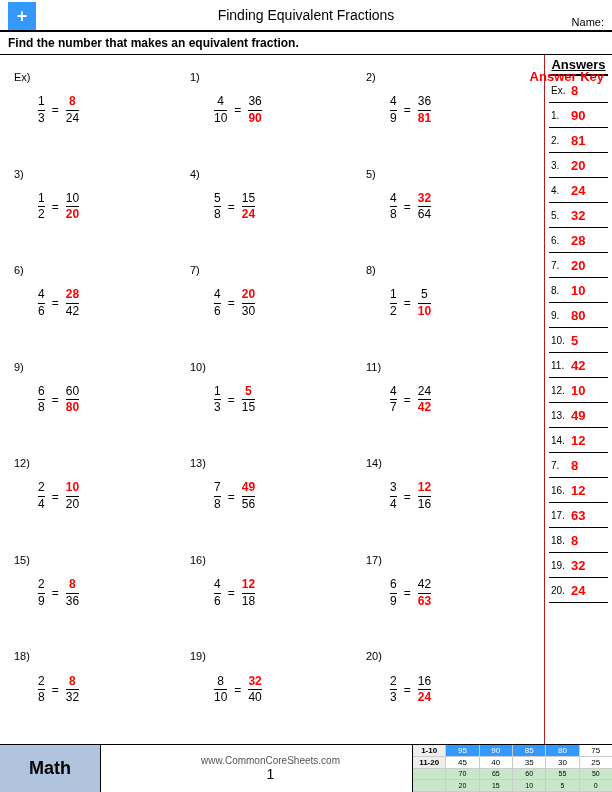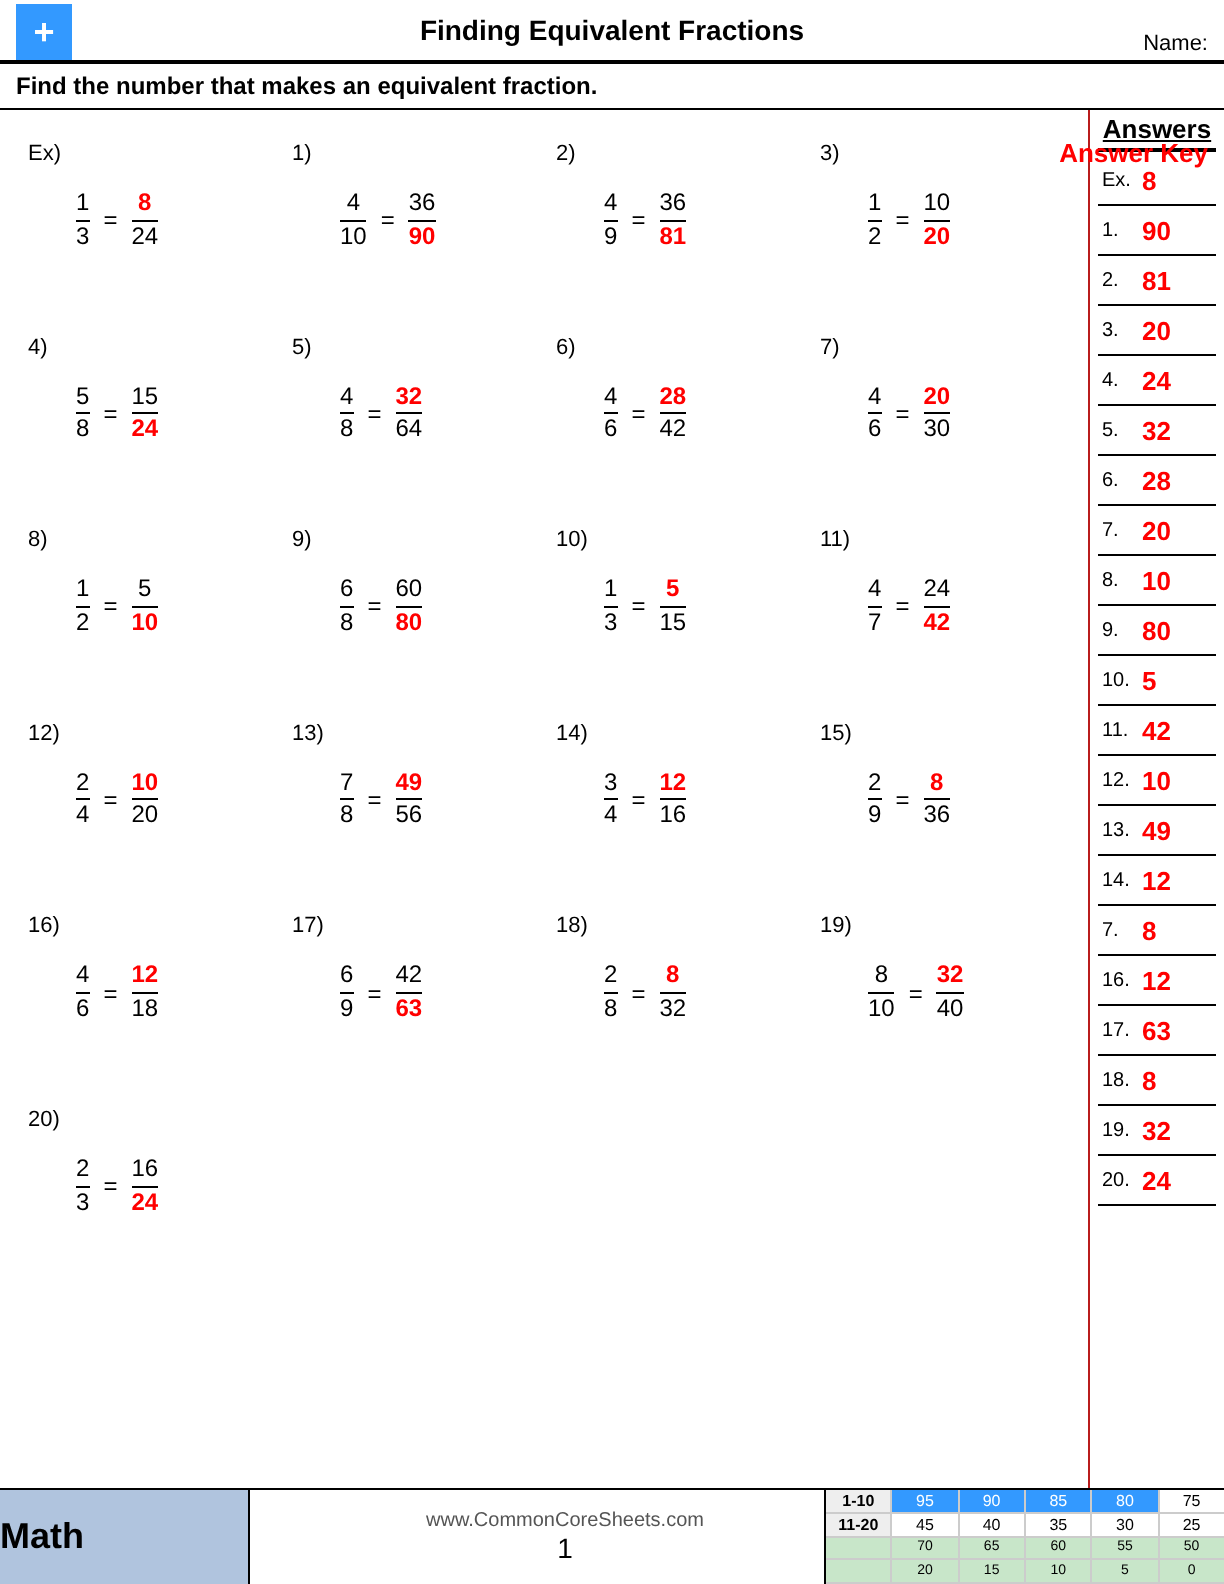--- a/index.html
+++ b/index.html
@@ -32,21 +32,21 @@
       background: #3399ff;
       display: flex;
       align-items: center;
       justify-content: center;
       color: white;
       font-weight: bold;
       font-size: 18px;
     }
     .header-title {
       font-size: 14px;
-      font-weight: bold;
+      font-weight: normal;
       text-align: right;
     }
 
     
     .instructions {
       padding: 4px 8px;
       font-size: 12px;
       font-weight: bold;
       border-bottom: 1px solid #000;
     }
@@ -55,21 +55,21 @@
     .content {
       display: flex;
       height: calc(792px - 32px - 22px - 48px);
     }
 
     
     .problems {
       flex: 1;
       padding: 8px 8px;
       display: grid;
-      grid-template-columns: repeat(4, 1fr);
+      grid-template-columns: repeat(3, 1fr);
       grid-template-rows: repeat(7, 1fr);
       gap: 2px 0;
     }
 
     .problem {
       display: flex;
       align-items: center;
       padding: 4px 6px;
     }
 
@@ -160,25 +160,25 @@
       bottom: 0;
       left: 0;
       right: 0;
       height: 48px;
       border-top: 1px solid #000;
       display: flex;
       align-items: stretch;
     }
 
     .footer-math {
-      width: 125px;
+      width: 101px;
       background: #b0c4de;
       display: flex;
       align-items: center;
-      justify-content: flex-start;
+      justify-content: center;
       font-size: 18px;
       font-weight: bold;
       border-right: 1px solid #000;
     }
 
     .footer-center {
       flex: 1;
       display: flex;
       flex-direction: column;
       align-items: center;

